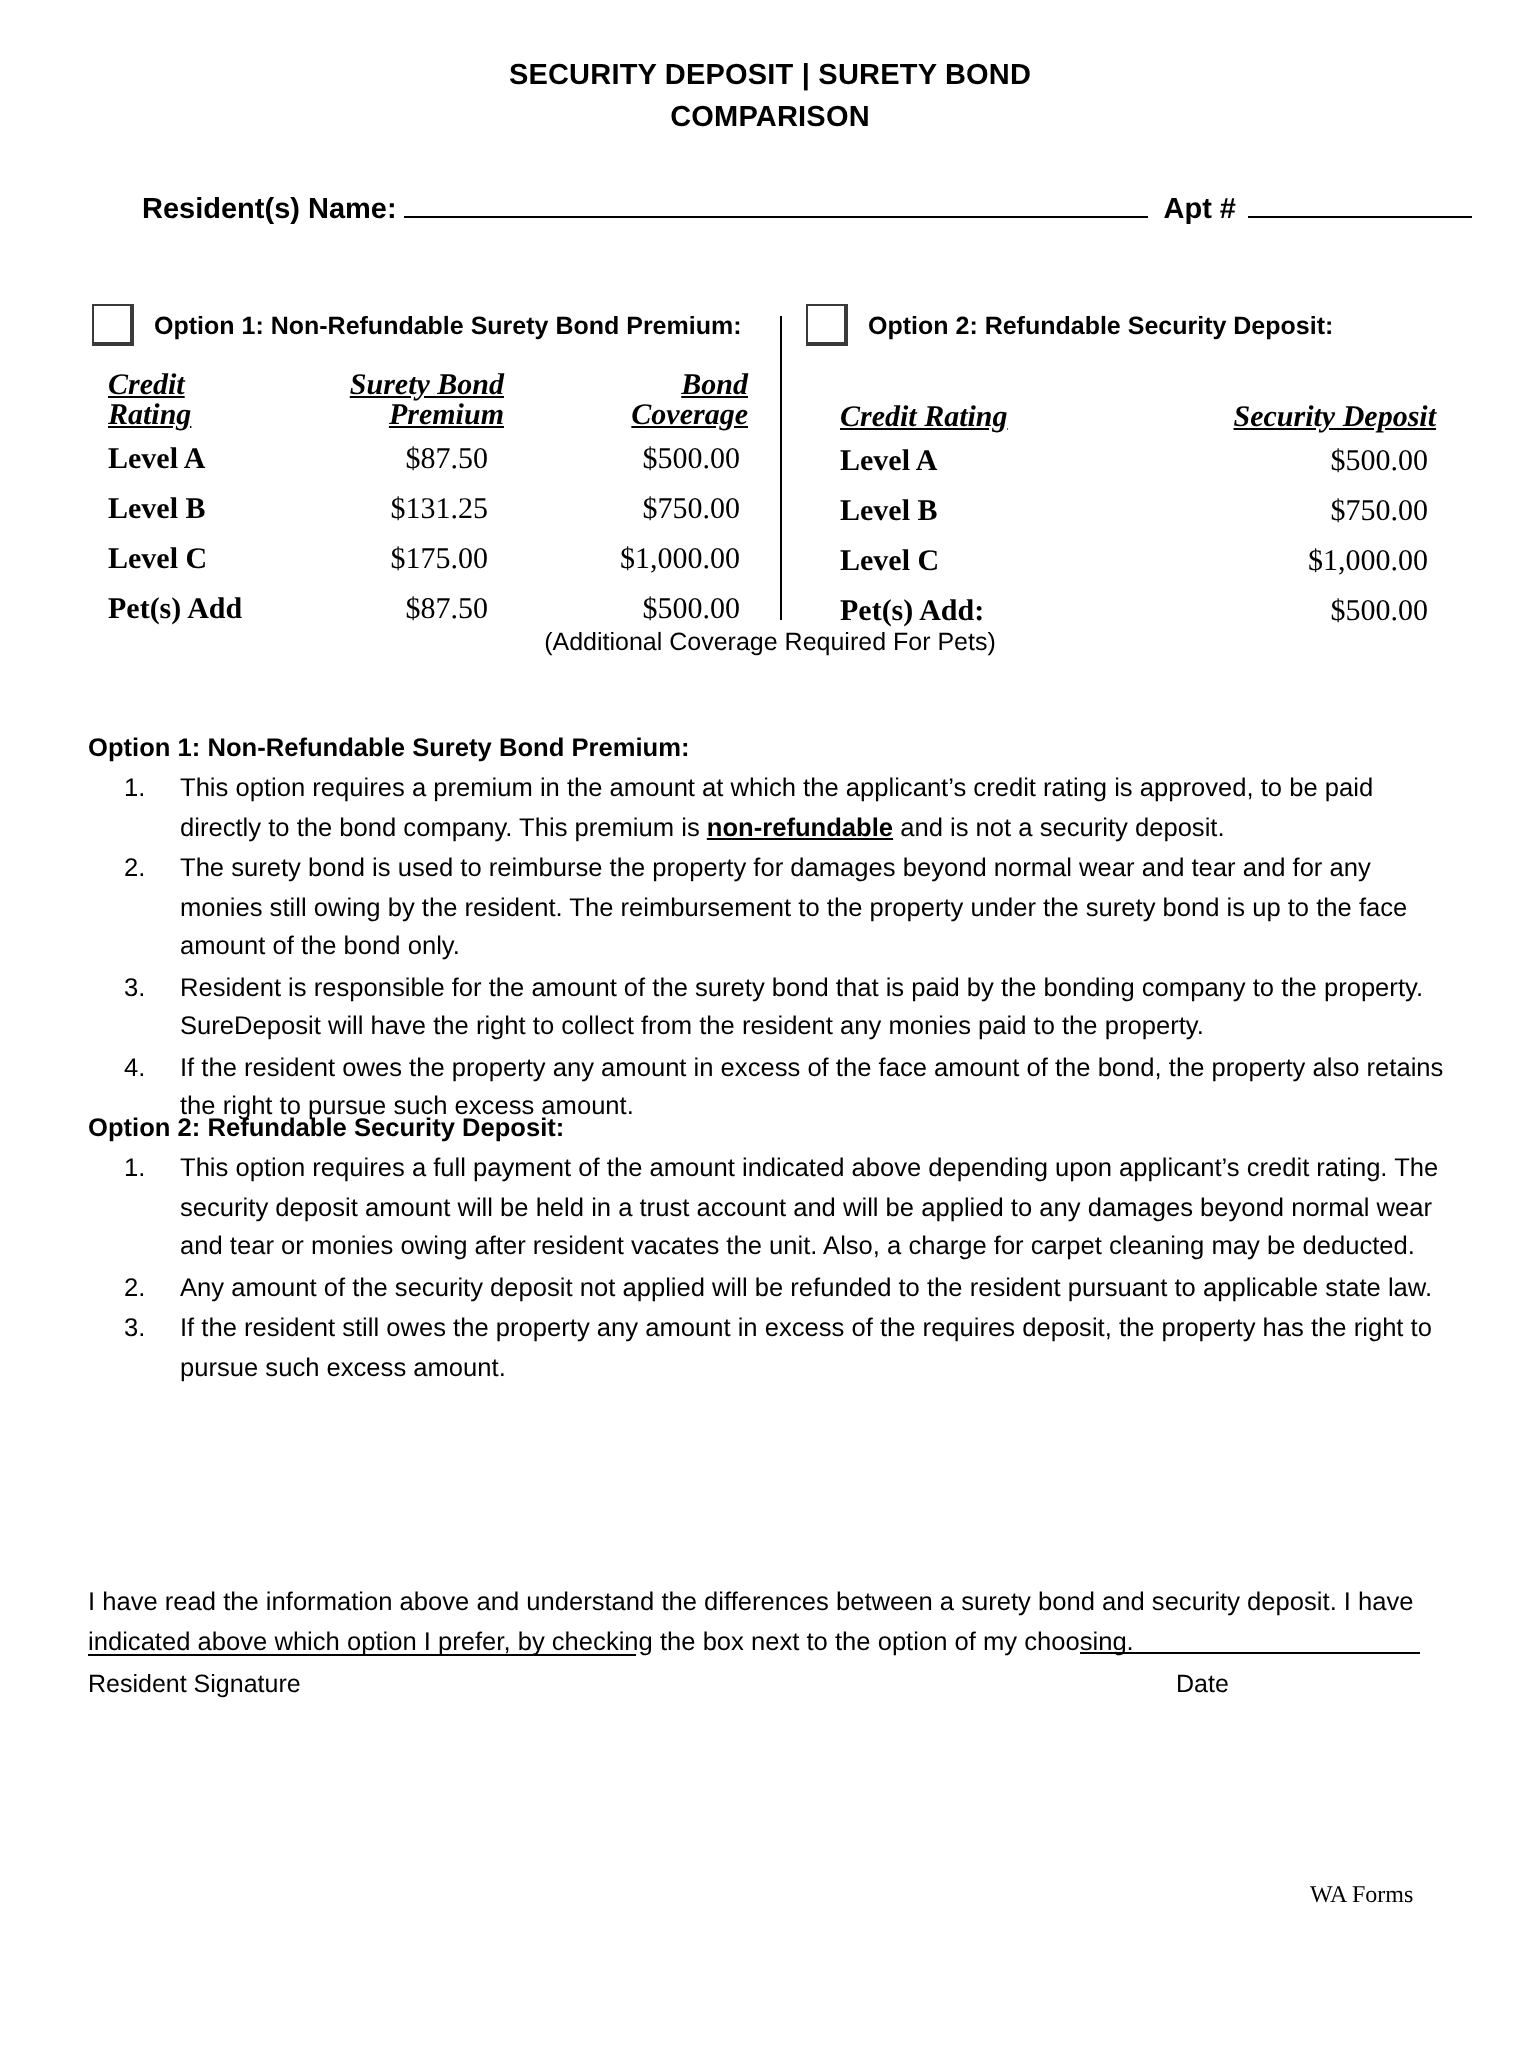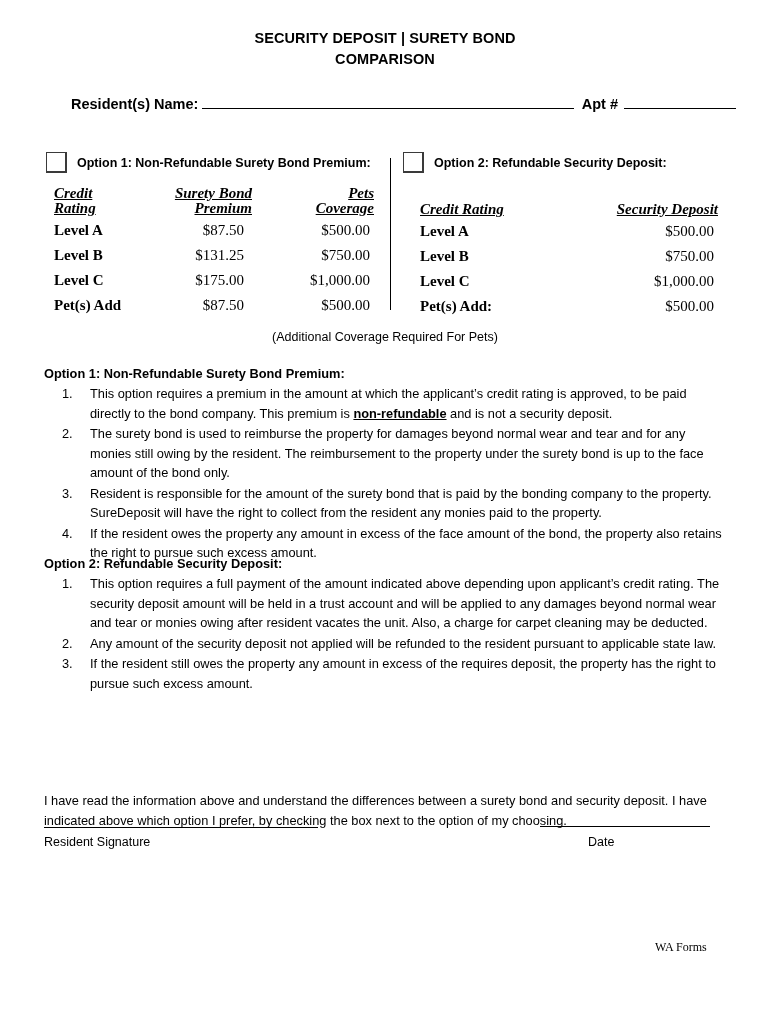--- a/index.html
+++ b/index.html
@@ -123,21 +123,20 @@
   .tbl.left  .c-num.col2 { width: 118px; padding-right: 4px; }
   .tbl.right .c-num.col1 { width: 180px; padding-right: 4px; }
 
   .pets-note {
     position: absolute;
     left: 0;
     top: 314px;
     width: 770px;
     text-align: center;
     font-size: 12.5px;
-    margin-top: 16px;
   }
 
   
   .section {
     position: absolute;
     left: 44px;
     width: 686px;
     font-size: 12.8px;
   }
   .section.opt1 { top: 366px; }
@@ -234,21 +233,21 @@
   </div>
 
   <div class="divider"></div>
 
   <table class="tbl left">
     <thead>
       <tr>
         <th class="c-rating-h">Credit Rating</th>
         <th class="c-num-h col1">Surety Bond
 Premium</th>
-        <th class="c-num-h col2">Pets
+        <th class="c-num-h col2">Bond
 Coverage </th>
       </tr>
     </thead>
     <tbody>
       <tr>
         <td class="c-rating">Level A</td>
         <td class="c-num col1">$87.50</td>
         <td class="c-num col2">$500.00</td>
       </tr>
       <tr>

